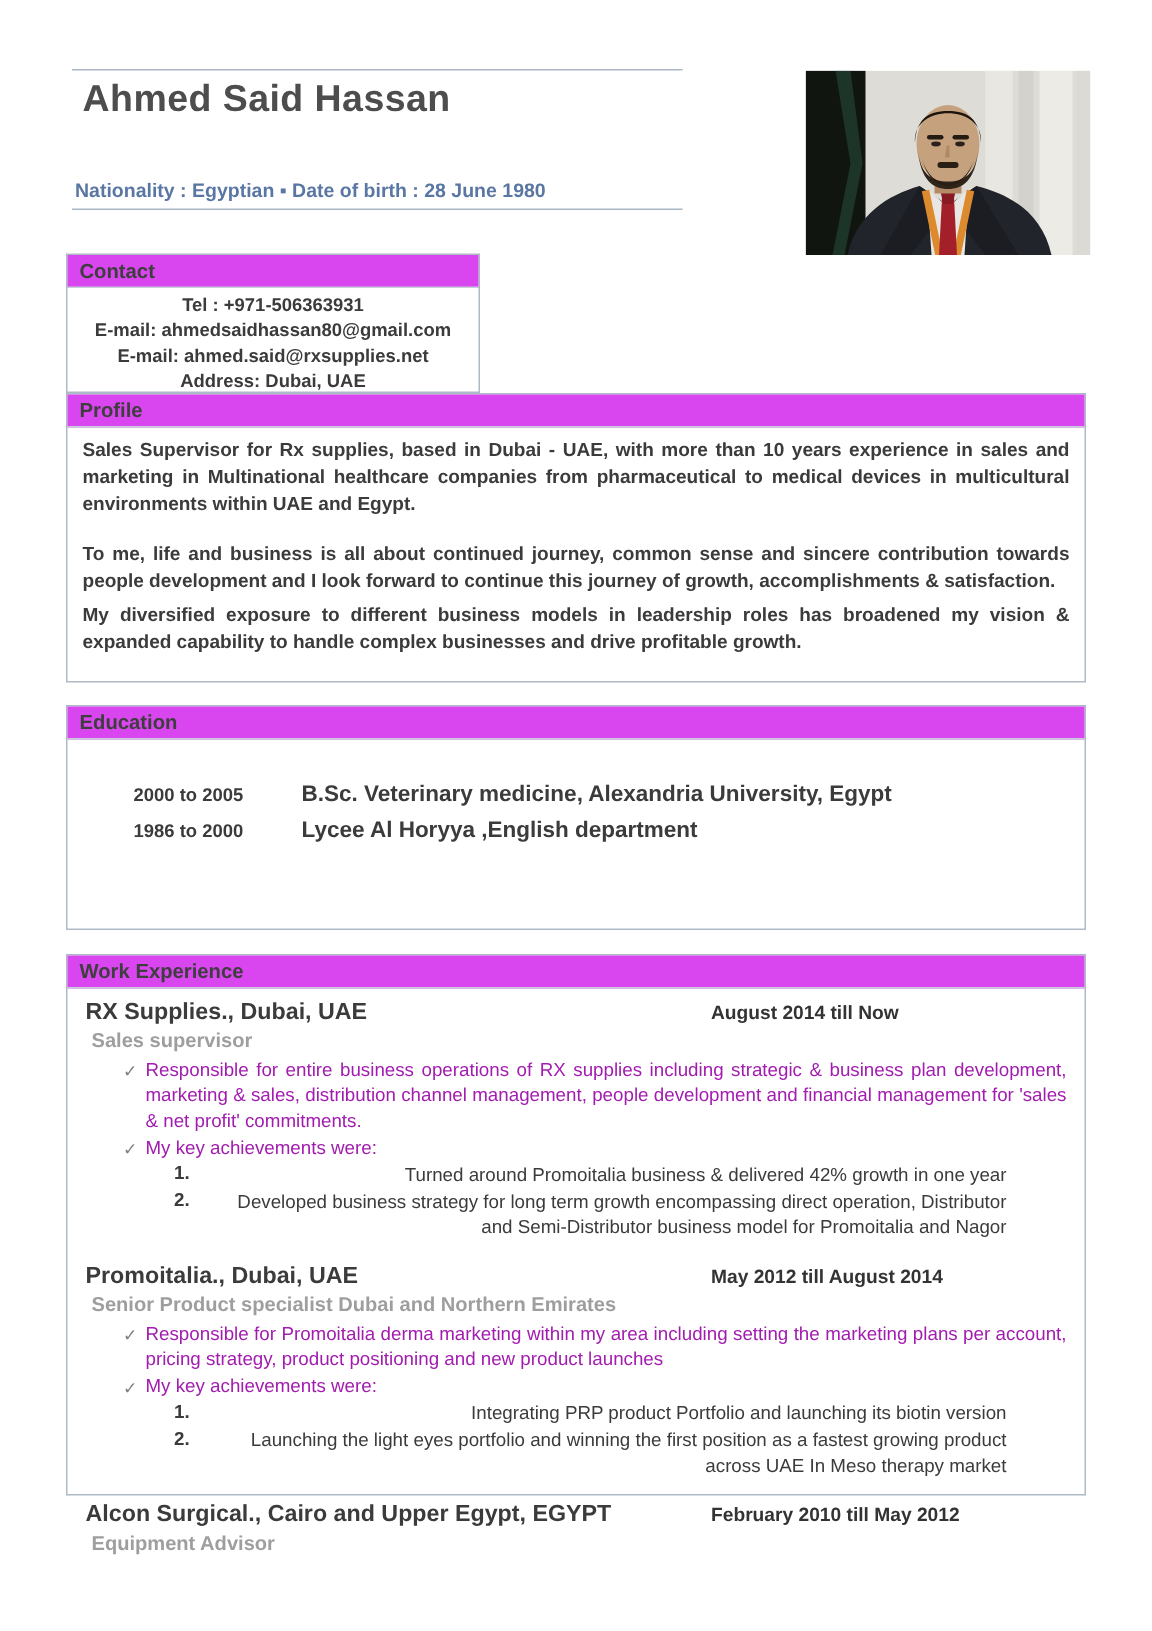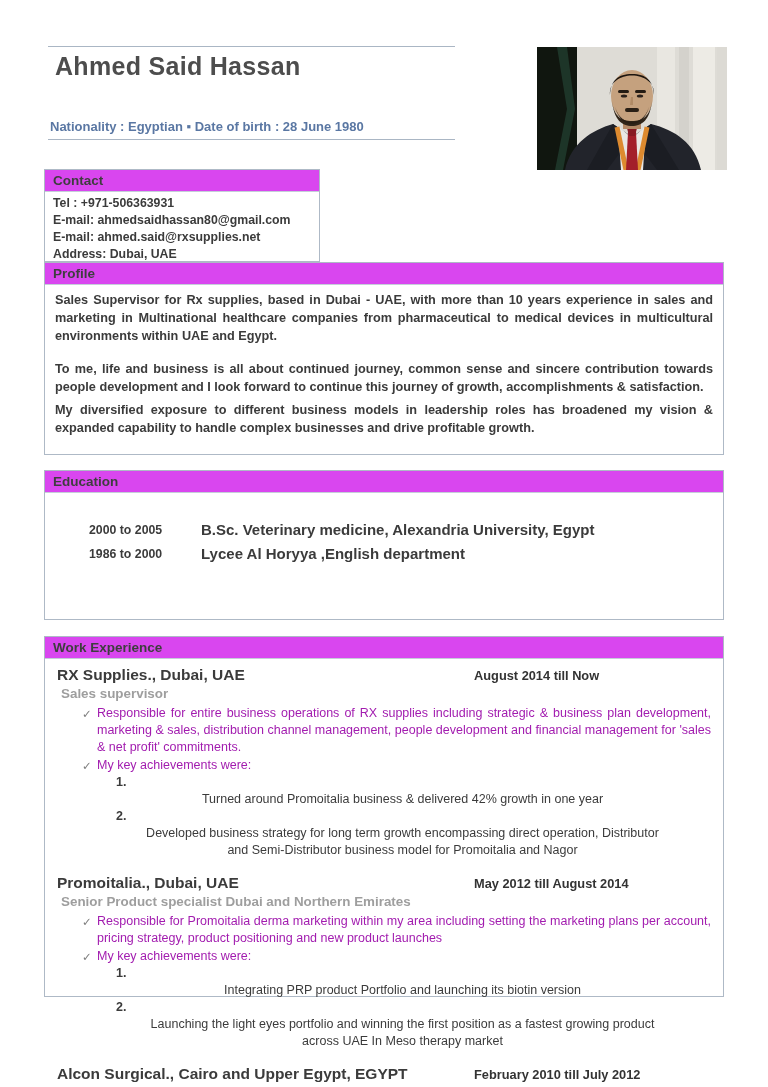--- a/index.html
+++ b/index.html
@@ -35,21 +35,21 @@
   .box-header {
     background: #d946ef;
     border-bottom: 1px solid #c5ced9;
     font-size: 13.5px; font-weight: bold; color: #3e3e3e;
     padding: 3px 8px 3px 8px;
   }
 
   
   .contact-box { left: 44px; top: 169px; width: 276px; height: 93px; }
   .contact-body { padding: 3px 8px 0 8px; }
-  .contact-line { font-size: 12.3px; line-height: 17px; font-weight: bold; color: #3b3b3b; white-space: nowrap; }
+  .contact-line { font-size: 12.3px; line-height: 17px; font-weight: bold; color: #3b3b3b; white-space: nowrap; text-align: center; }
   .contact-line .c-label { font-weight: bold; }
   .contact-line .c-value { font-weight: bold; }
 
   
   .profile-box { left: 44px; top: 262px; width: 680px; height: 193px; }
   .profile-body { padding: 6px 10px 0 10px; }
   .profile-para {
     margin: 0 0 5px 0;
     font-size: 12.7px; font-weight: bold; line-height: 18px;
     text-align: justify; color: #3b3b3b;
@@ -72,21 +72,21 @@
   .job-period { width: 237px; font-size: 12.8px; font-weight: bold; color: #333; }
   .job-role { margin: 2px 0 4px 4px; font-size: 13.4px; font-weight: bold; color: #9e9e9e; }
   .bullet-row { display: flex; margin-left: 25px; margin-bottom: 1px; }
   .check { width: 15px; flex: none; font-size: 11.5px; color: #7f7f7f; padding-top: 2px; }
   .bullet-text {
     flex: 1; font-size: 12.5px; line-height: 17px;
     text-align: justify; color: #a21caf;
   }
   .ach-row { display: flex; margin-left: 59px; margin-bottom: 1px; }
   .ach-num { width: 18px; flex: none; font-size: 12.5px; font-weight: bold; color: #3b3b3b; }
-  .ach-text { flex: 1; font-size: 12.5px; line-height: 17px; color: #3b3b3b; text-align: center; padding-right: 40px; margin-top: 16px; }
+  .ach-text { flex: 1; font-size: 12.5px; line-height: 17px; color: #3b3b3b; text-align: right; padding-right: 40px; }
 </style>
 </head>
 <body>
 
 <div class="page">
 
   <div class="rule rule-top"></div>
   <h1 class="person-name">Ahmed Said Hassan</h1>
   <div class="nationality">Nationality : Egyptian ▪ Date of birth : 28 June 1980</div>
   <div class="rule rule-sub"></div>
@@ -221,20 +221,20 @@
         <span class="ach-num">1.</span>
         <div class="ach-text">Integrating PRP product Portfolio and launching its biotin version</div>
       </div>
       <div class="ach-row">
         <span class="ach-num">2.</span>
         <div class="ach-text">Launching the light eyes portfolio and winning the first position as a fastest growing product across UAE In Meso therapy market</div>
       </div>
 
       <div class="job-head later">
         <div class="job-company">Alcon Surgical., Cairo and Upper Egypt, EGYPT</div>
-        <div class="job-period">February 2010 till July 2012</div>
+        <div class="job-period">February 2010 till May 2012</div>
       </div>
       <div class="job-role">Equipment Advisor</div>
 
     </div>
   </section>
 
 </div>
 
 </body></html>

